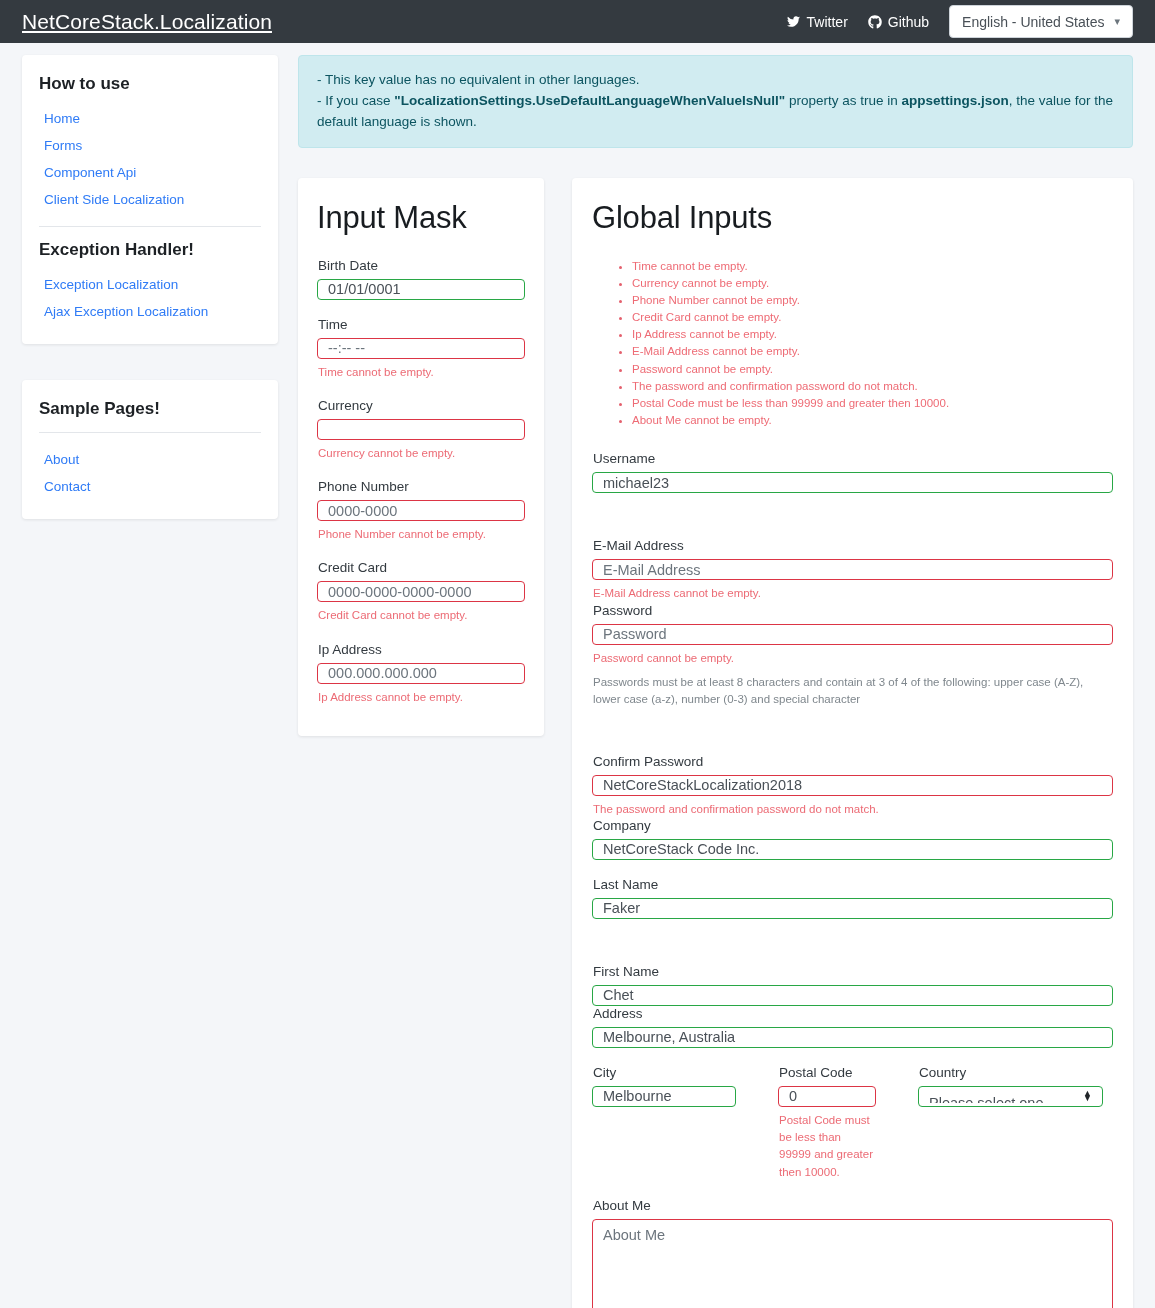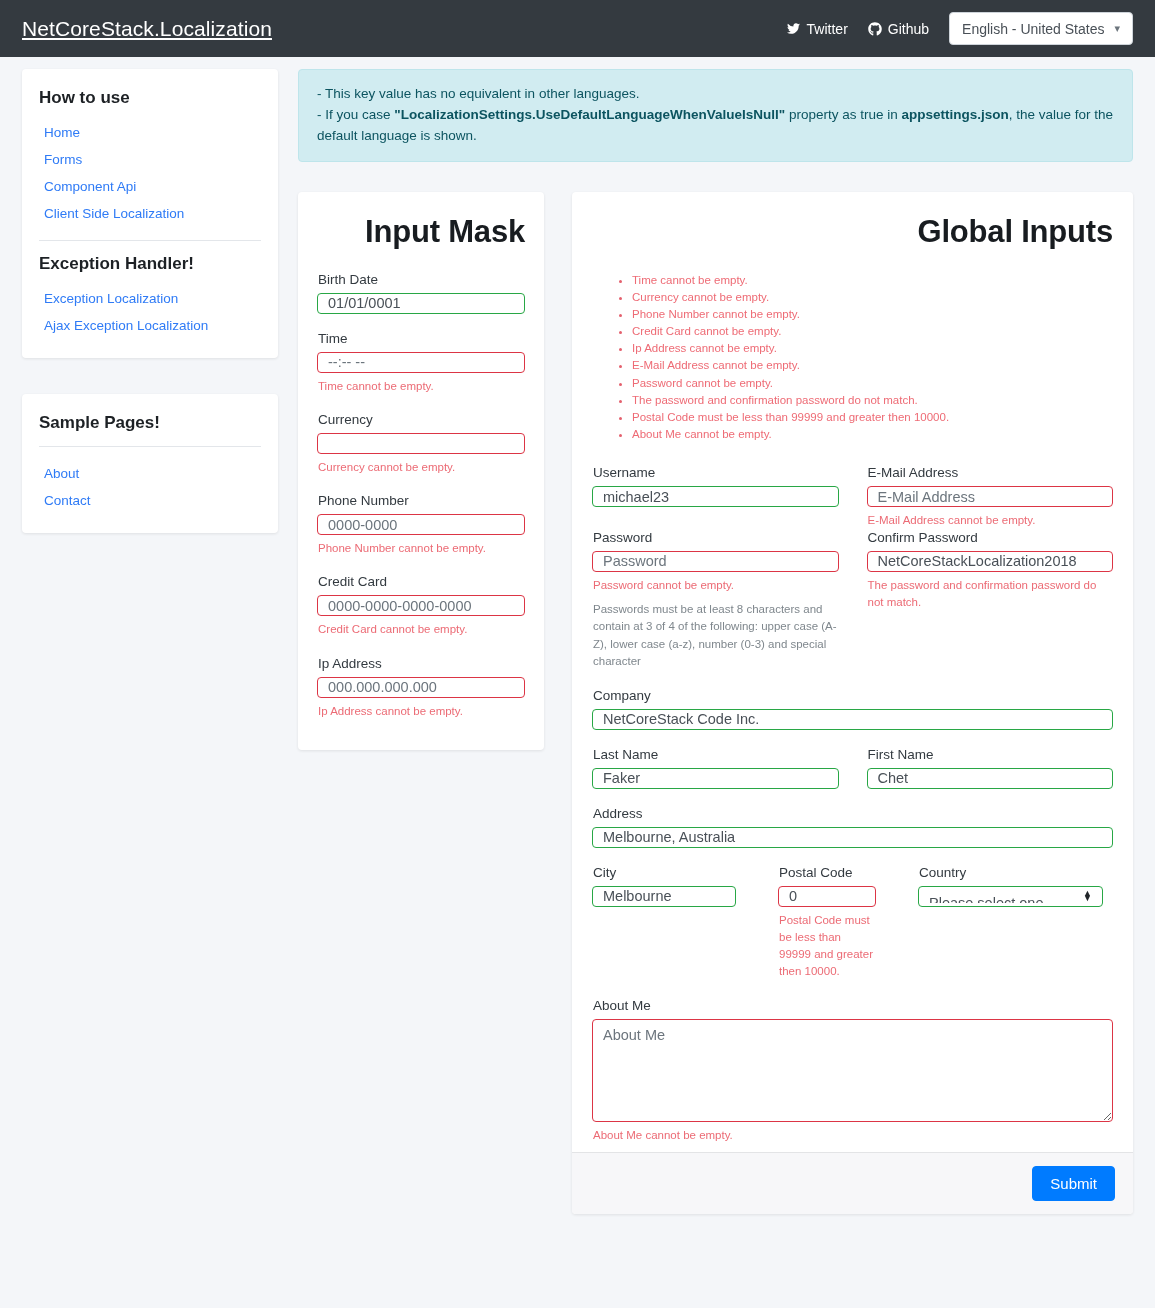--- a/index.html
+++ b/index.html
@@ -8,21 +8,21 @@
     width:1155px; height:1308px;
     background:#f4f6f9;
     font-family:"Liberation Sans", sans-serif;
     color:#212529;
     font-size:14px;
     overflow:hidden;
   }
 
   
   .navbar {
-    height:57px;
+    height:43px;
     background:#343a40;
     display:flex;
     align-items:center;
     padding:0 22px;
   }
   .brand {
     color:#fff;
     font-size:21px;
     letter-spacing:.1px;
     white-space:nowrap;
@@ -114,25 +114,24 @@
     display:flex;
     gap:28px;
     margin-top:30px;
     align-items:flex-start;
   }
   .mask-card { width:246px; flex:0 0 246px; }
   .global-card { flex:1 1 auto; min-width:0; }
 
   .card-heading {
     font-size:31px;
-    font-weight:bold;
+    font-weight:normal;
     color:#181c20;
     margin:0 0 22px 0;
     letter-spacing:-.2px;
-    text-align:right;
   }
   .global-card .card-body { padding:22px 20px 8px 20px; }
   .mask-card .card-body { padding:22px 19px 30px 19px; }
 
   .f-label {
     display:block;
     font-size:13.5px;
     color:#333a40;
     margin:0 0 6px 1px;
   }
@@ -197,21 +196,21 @@
   }
   .err-list li {
     color:#ee6b75;
     font-size:11.5px;
     line-height:1.32;
     padding:1px 0;
   }
   .err-list li::marker { color:#e4606d; }
 
   
-  .row2 { display:flex; gap:28px; }
+  .row2 { display:flex; gap:28px;flex-direction:column; }
   .row2 > div { flex:1 1 0; min-width:0; }
   .row3 { display:flex; gap:42px; }
   .col-city { flex:0 0 144px; }
   .col-postal { flex:0 0 98px; }
   .col-country { flex:0 0 185px; }
 
   .card-footer {
     background:#f7f7f9;
     border-top:1px solid #e3e4e6;
     border-radius:0 0 4px 4px;

